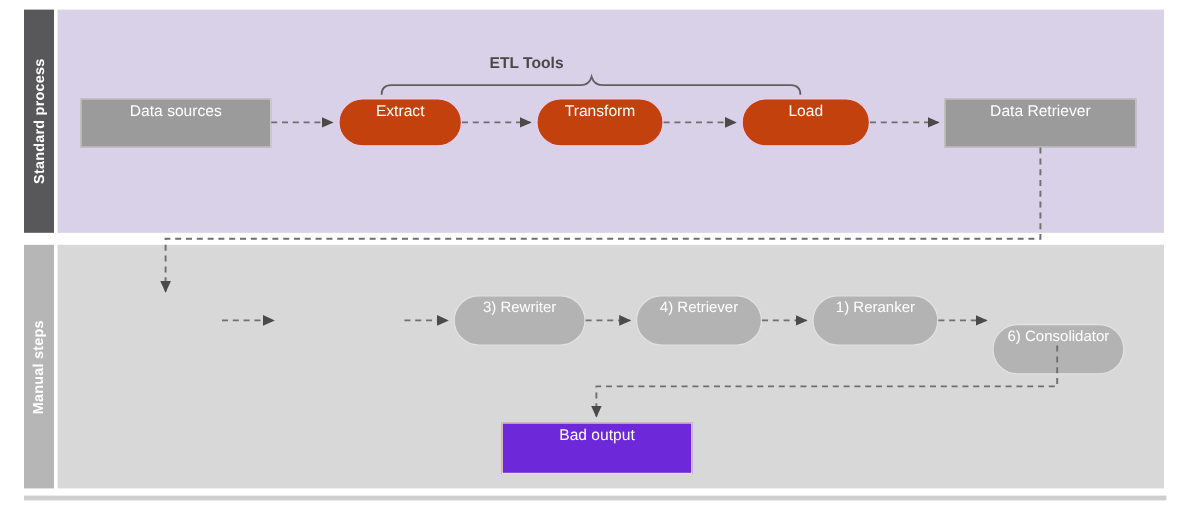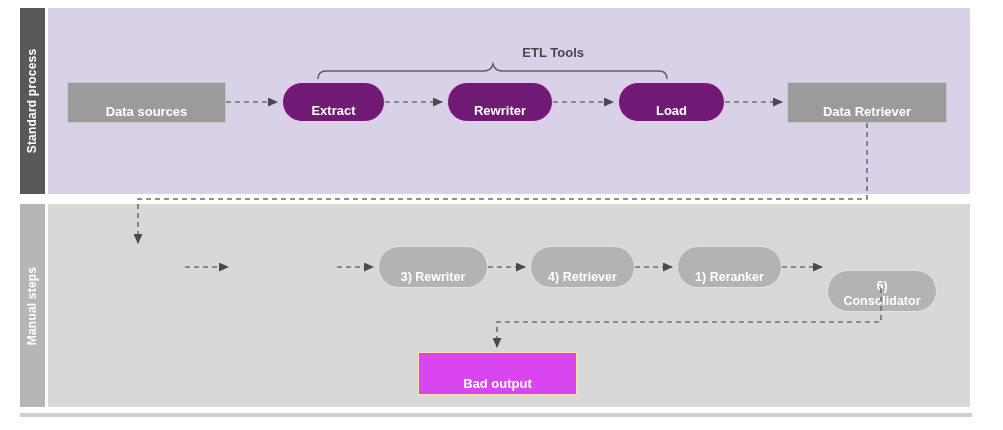--- a/index.html
+++ b/index.html
@@ -13,31 +13,31 @@
     transform:rotate(-90deg);white-space:nowrap;color:#ffffff;
     font-weight:bold;font-size:12px;letter-spacing:.2px;
   }
   .strip-standard{left:20px;top:8px;width:25px;height:186px;background:#58585b;}
   .strip-manual{left:20px;top:204px;width:25px;height:203px;background:#b6b6b6;}
   .body-standard{position:absolute;left:48px;top:8px;width:922px;height:186px;background:#d8d1e7;}
   .body-manual{position:absolute;left:48px;top:204px;width:922px;height:203px;background:#d8d8d8;}
   .bottom-bar{position:absolute;left:20px;top:413px;width:952px;height:4px;background:#cfcfcf;}
   
   .node{
-    position:absolute;display:flex;align-items:flex-end;justify-content:center;
-    text-align:center;color:#ffffff;font-weight:bold;font-size:12.5px;
+    position:absolute;display:flex;align-items:flex-start;justify-content:center;
+    text-align:center;color:#ffffff;font-weight:normal;font-size:12.5px;
     line-height:1.2;box-sizing:border-box;z-index:2;padding:2px 10px;
   }
   .rect-gray{background:#9b9b9b;border:1px solid #c8c8c8;font-size:13px;}
-  .pill-pink{background:#701a75;border:1.5px solid #eccdf2;border-radius:22px;font-size:13px;}
+  .pill-pink{background:#c2410c;border:1.5px solid #eccdf2;border-radius:22px;font-size:13px;}
   .pill-gray{background:#b3b3b3;border:1.5px solid #e2e2e2;border-radius:22px;}
-  .rect-yellow{background:#d946ef;border:1px solid #f3e3ae;font-size:13px;}
+  .rect-yellow{background:#6d28d9;border:1px solid #f3e3ae;font-size:13px;}
   
   .etl-label{
-    position:absolute;left:408px;top:45px;width:176px;text-align:right;
+    position:absolute;left:408px;top:45px;width:176px;text-align:left;
     color:#484848;font-weight:bold;font-size:13px;z-index:3;
   }
   svg.wires{position:absolute;left:0;top:0;z-index:4;pointer-events:none;}
 </style>
 </head>
 <body>
 
 <div class="canvas">
 
   <div class="body-standard"></div>
@@ -53,21 +53,21 @@
 
   <div class="etl-label">ETL Tools</div>
 
   <div class="node rect-gray" style="left:67px;top:82px;width:159px;height:41px;">
     <span>Data sources</span>
   </div>
   <div class="node pill-pink" style="left:282px;top:82px;width:103px;height:40px;">
     <span>Extract</span>
   </div>
   <div class="node pill-pink" style="left:447px;top:82px;width:106px;height:40px;">
-    <span>Rewriter</span>
+    <span>Transform</span>
   </div>
   <div class="node pill-pink" style="left:618px;top:82px;width:107px;height:40px;">
     <span>Load</span>
   </div>
   <div class="node rect-gray" style="left:787px;top:82px;width:160px;height:41px;">
     <span>Data Retriever</span>
   </div>
 
   <div class="node pill-gray" style="left:378px;top:246px;width:110px;height:42px;">
     <span>3) Rewriter</span>

